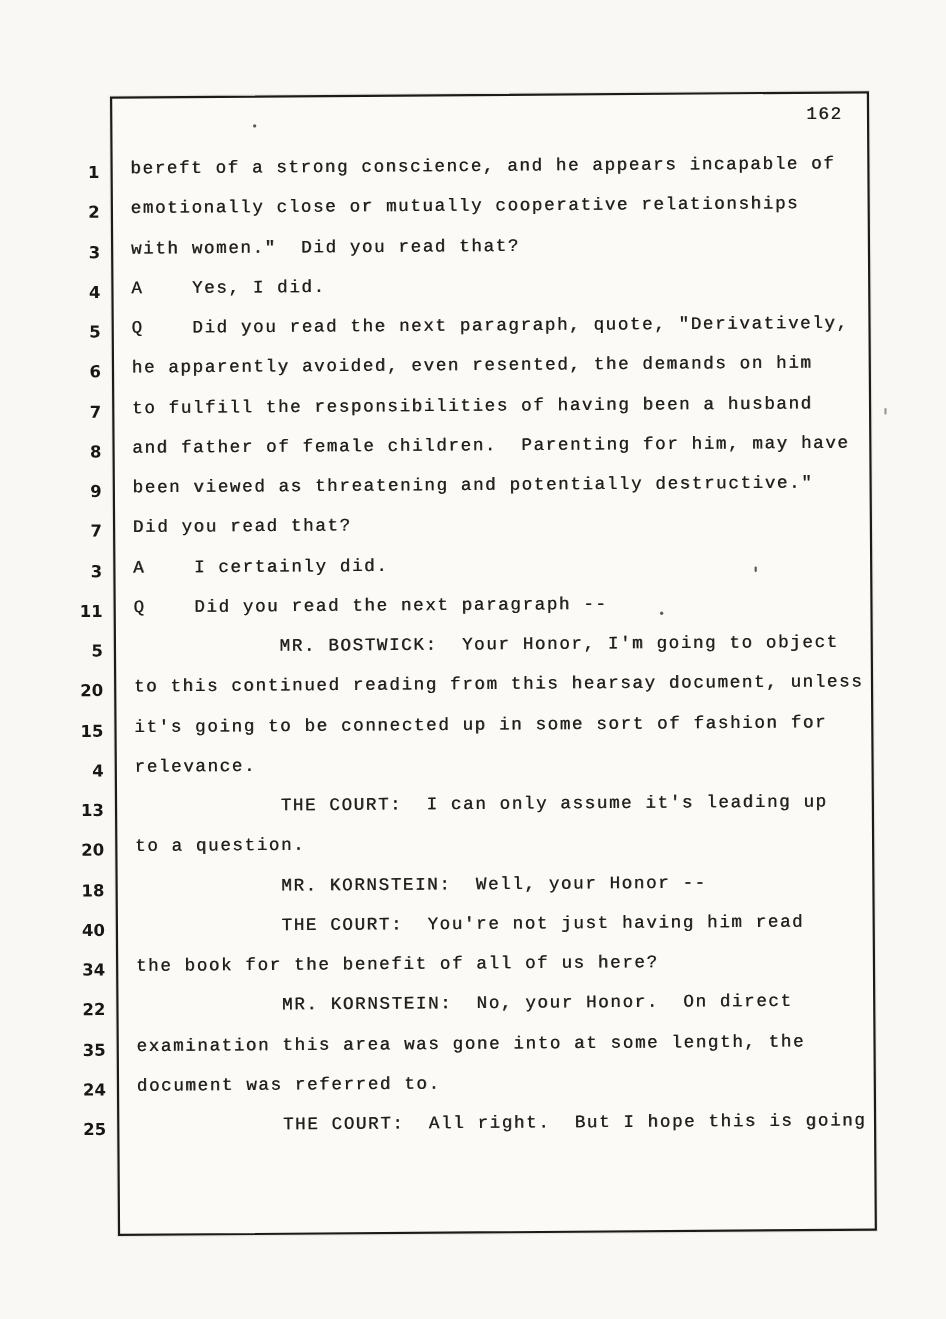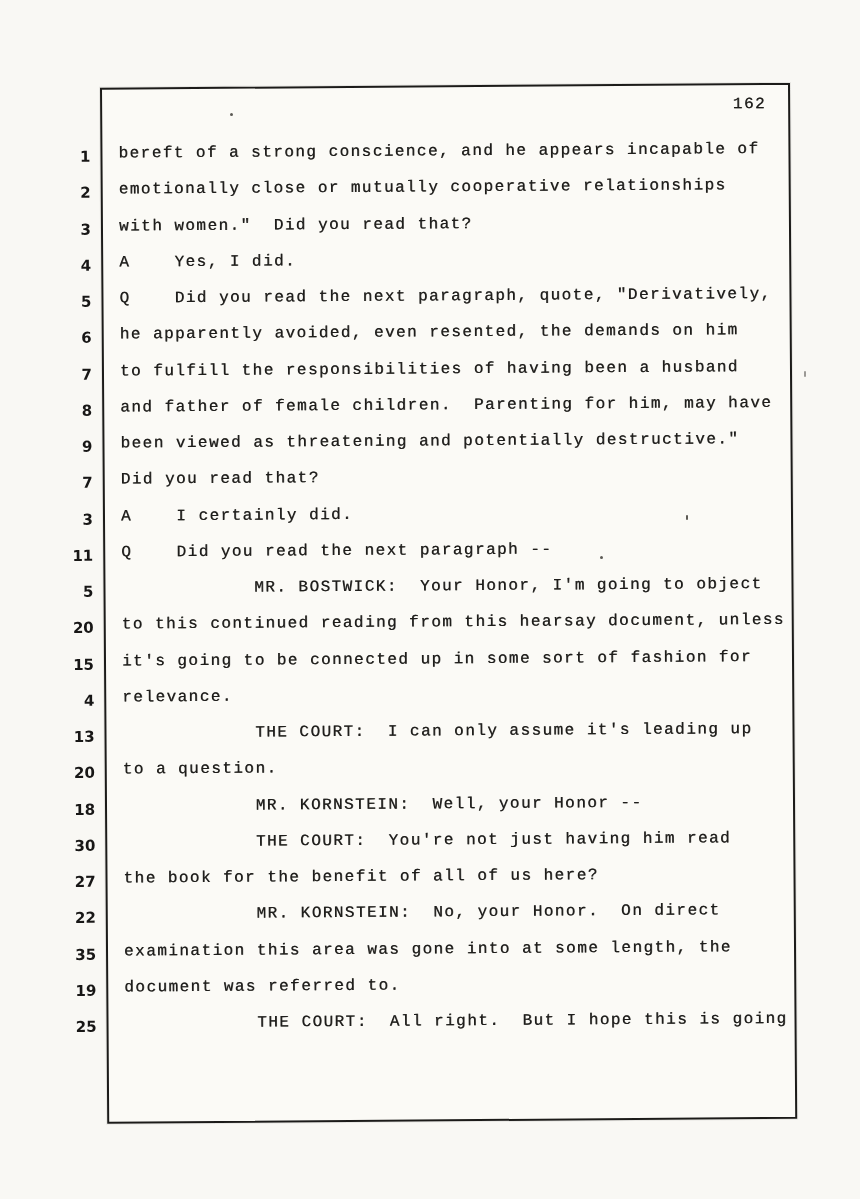--- a/index.html
+++ b/index.html
@@ -105,25 +105,25 @@
         <div class="num">7</div>
         <div class="num">3</div>
         <div class="num">11</div>
         <div class="num">5</div>
         <div class="num">20</div>
         <div class="num">15</div>
         <div class="num">4</div>
         <div class="num">13</div>
         <div class="num">20</div>
         <div class="num">18</div>
-        <div class="num">30</div>
-        <div class="num">27</div>
+        <div class="num">40</div>
+        <div class="num">34</div>
         <div class="num">22</div>
         <div class="num">35</div>
-        <div class="num">19</div>
+        <div class="num">24</div>
         <div class="num">25</div>
       </div>
 
     <div class="page-box">
       <div class="page-number">162</div>
 
       <div class="lines-wrap">
           <div class="t-line">bereft of a strong conscience, and he appears incapable of</div>
           <div class="t-line">emotionally close or mutually cooperative relationships</div>
           <div class="t-line">with women."  Did you read that?</div>

